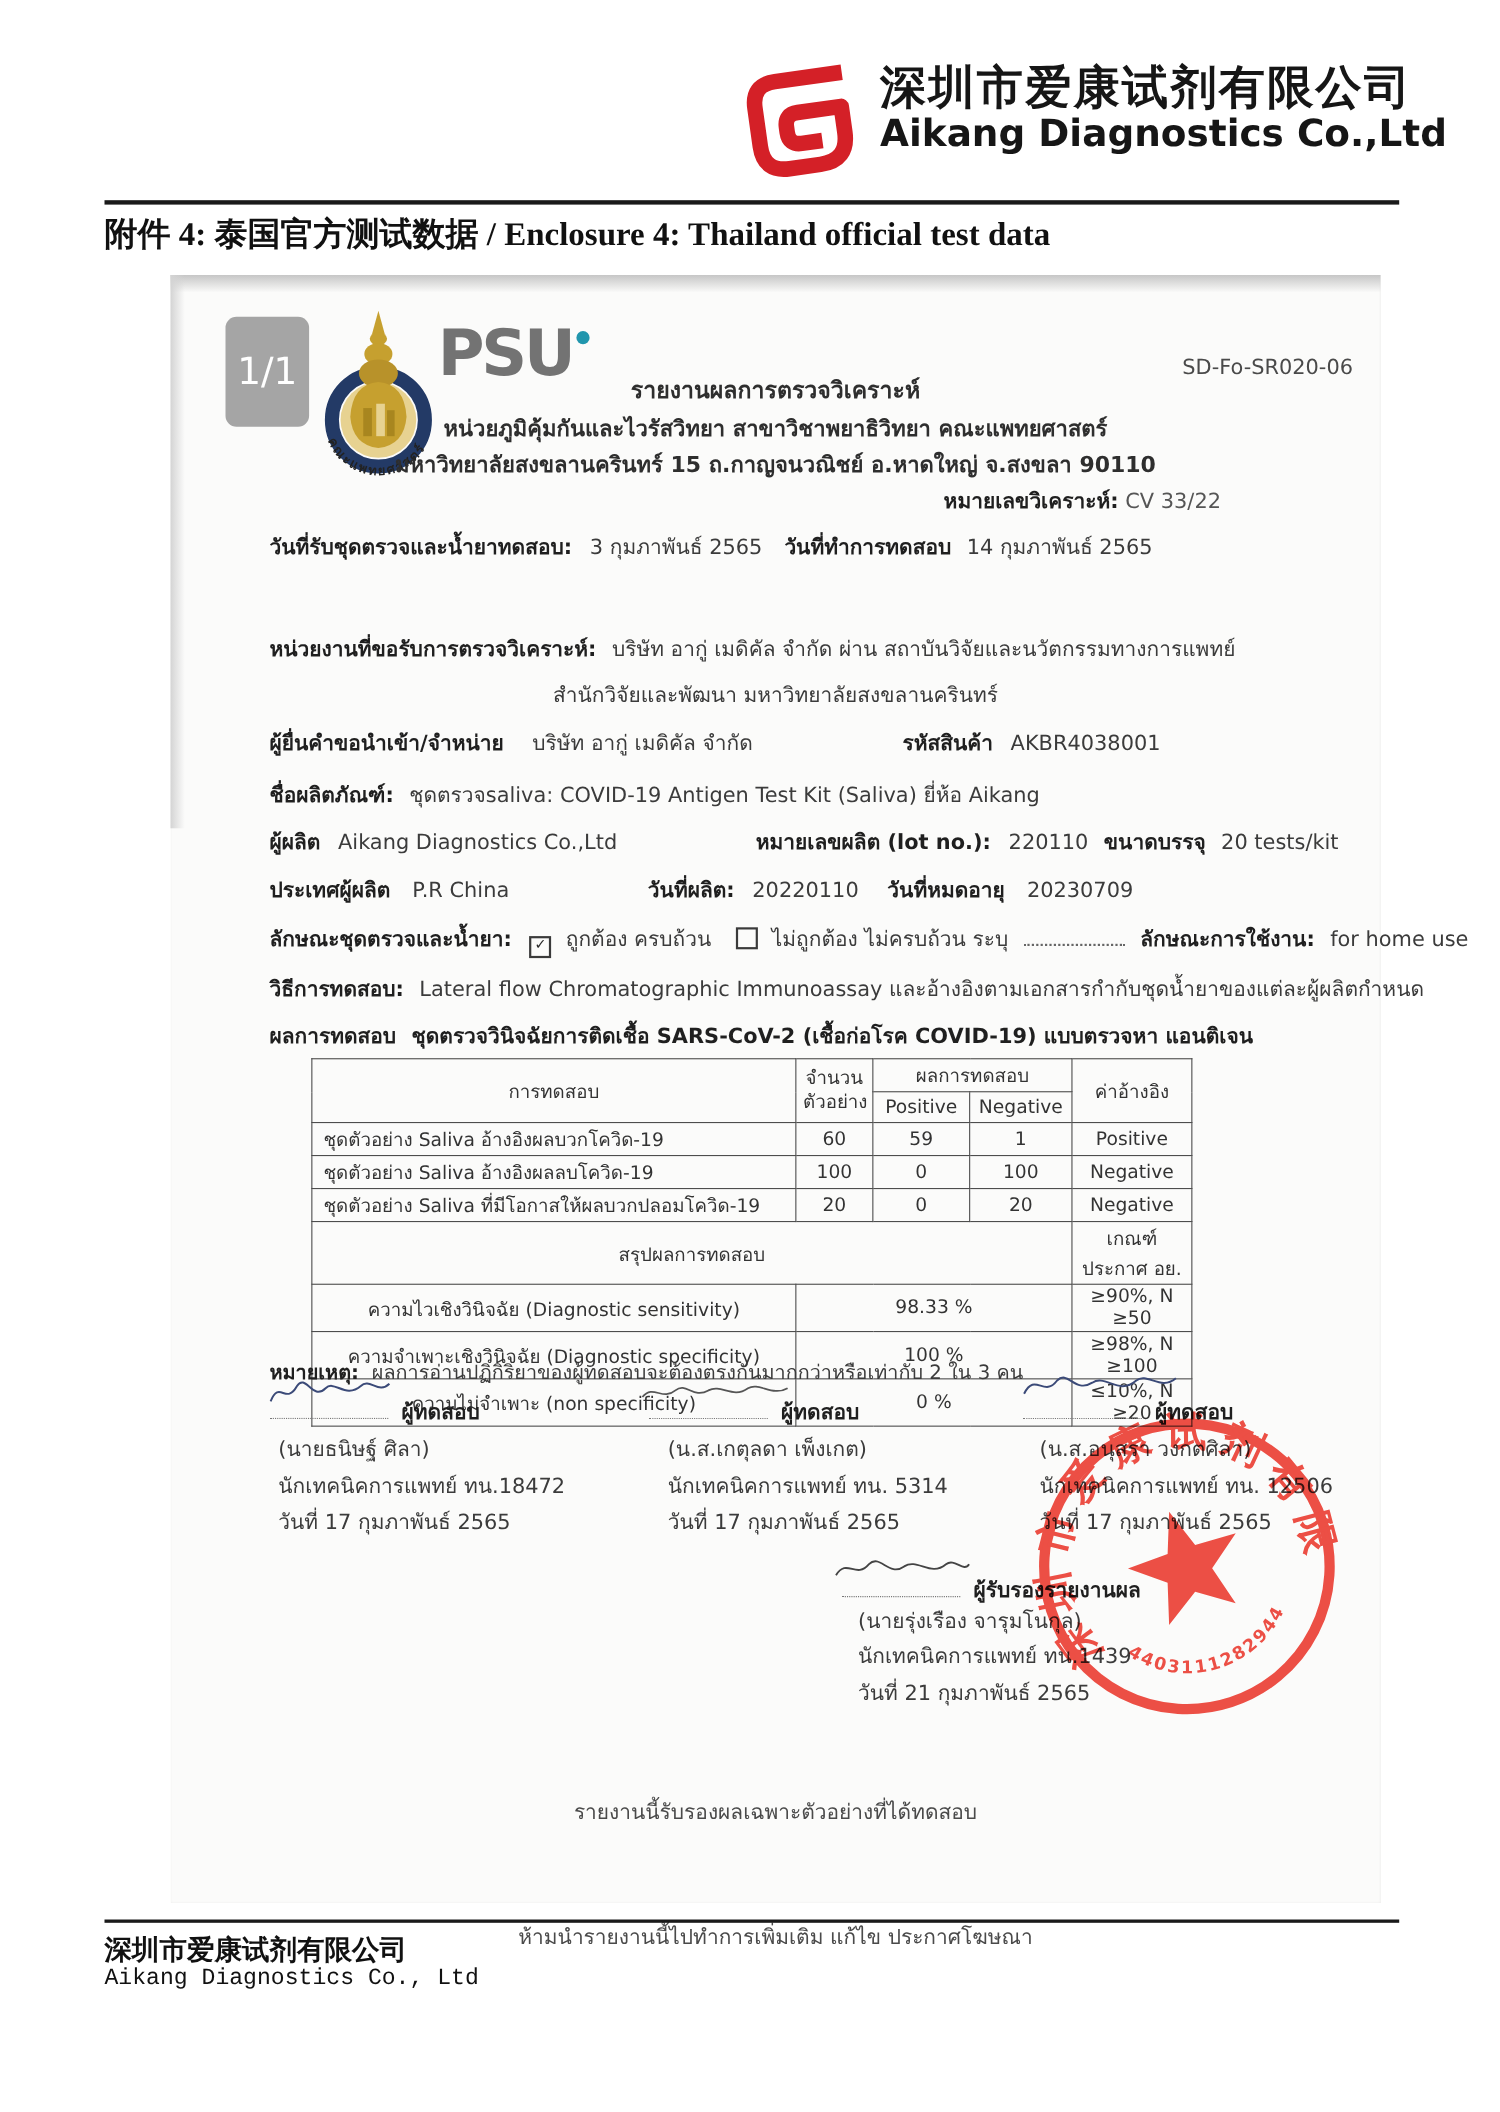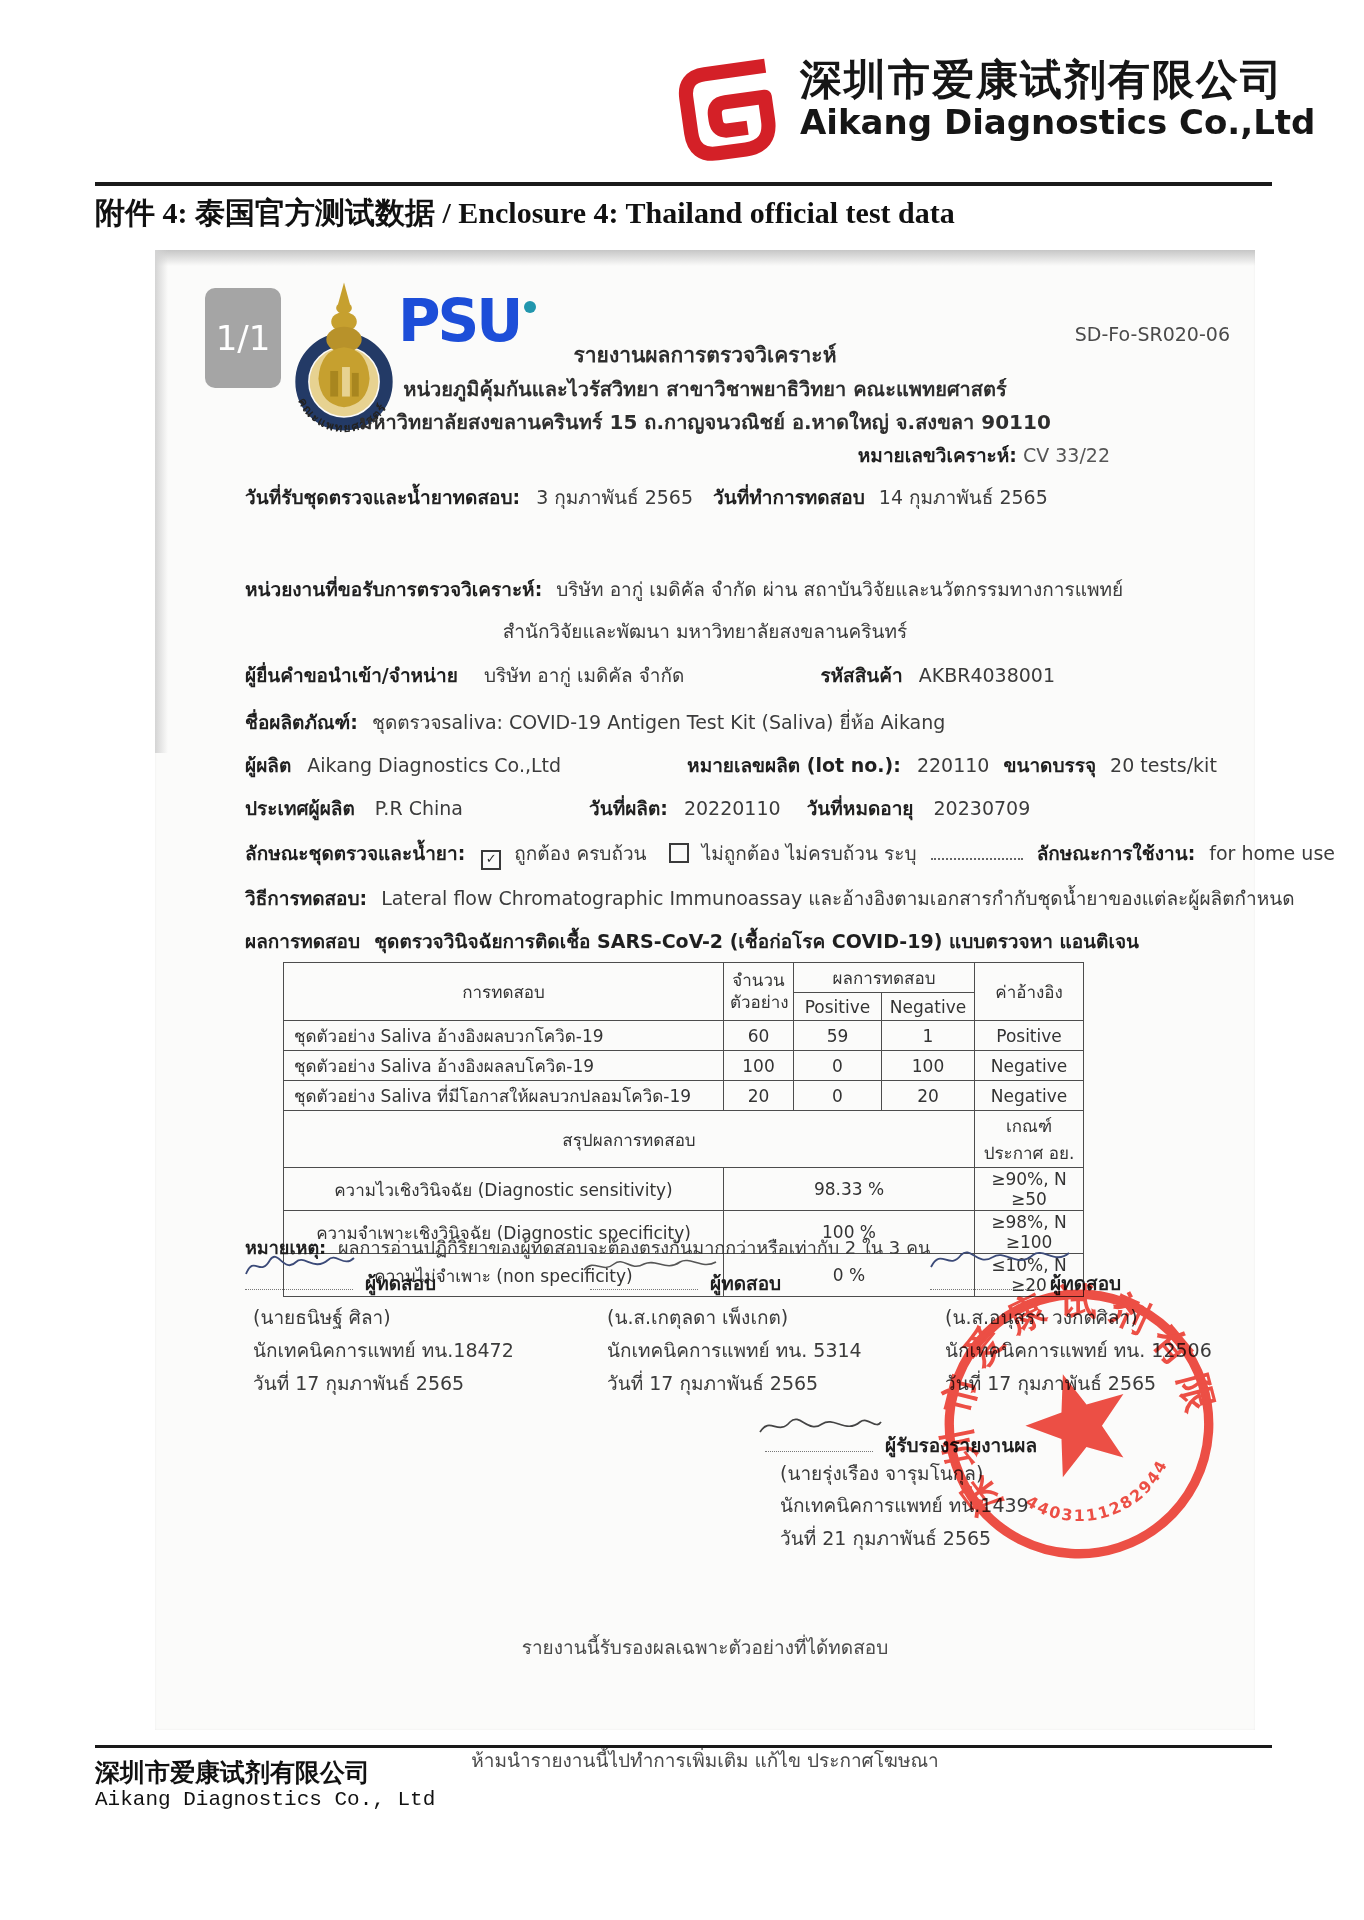--- a/index.html
+++ b/index.html
@@ -25,21 +25,21 @@
   .ctr{left:0;right:0;text-align:center;}
   .badge{position:absolute;left:50px;top:38px;width:76px;height:100px;border-radius:10px;
          background:#a5a5a5;color:#fff;font-size:34px;font-weight:500;
          display:flex;align-items:center;justify-content:center;}
   .sd-code{position:absolute;right:25px;top:73px;font-size:19px;color:#4a4a4a;}
   .title1{position:absolute;top:88px;font-size:21px;color:#2e2e2e;font-weight:600;}
   .title2{position:absolute;top:123px;font-size:20px;color:#2e2e2e;font-weight:600;}
   .title3{position:absolute;top:156px;font-size:20px;color:#2e2e2e;font-weight:600;}
   
   .medsci{position:absolute;left:243px;top:42px;width:230px;}
-  .psu-word{font-size:58px;font-weight:800;color:#1d4ed8;letter-spacing:-3px;line-height:1;}
+  .psu-word{font-size:58px;font-weight:800;color:#737373;letter-spacing:-3px;line-height:1;}
   .psu-dot{display:inline-block;width:12px;height:12px;border-radius:50%;background:#2196ad;vertical-align:28px;margin-left:4px;}
   .medsci-row{display:flex;margin-top:4px;}
   .ms-bar{width:7px;height:62px;background:#1d4352;margin-right:6px;}
   .ms-med{font-size:30px;font-weight:800;color:#1d4352;line-height:1;}
   .ms-sci{font-size:30px;font-weight:800;color:#2196ad;line-height:1.05;}
   .ms-inst{margin-left:8px;padding-top:4px;}
   .ms-inst .l1{font-size:12px;font-weight:800;color:#111;line-height:1.15;}
   .ms-inst .l2{font-size:8px;font-weight:700;color:#333;margin-top:2px;}
   .ms-teal{width:64px;height:3px;background:#2196ad;margin-top:3px;}
   

